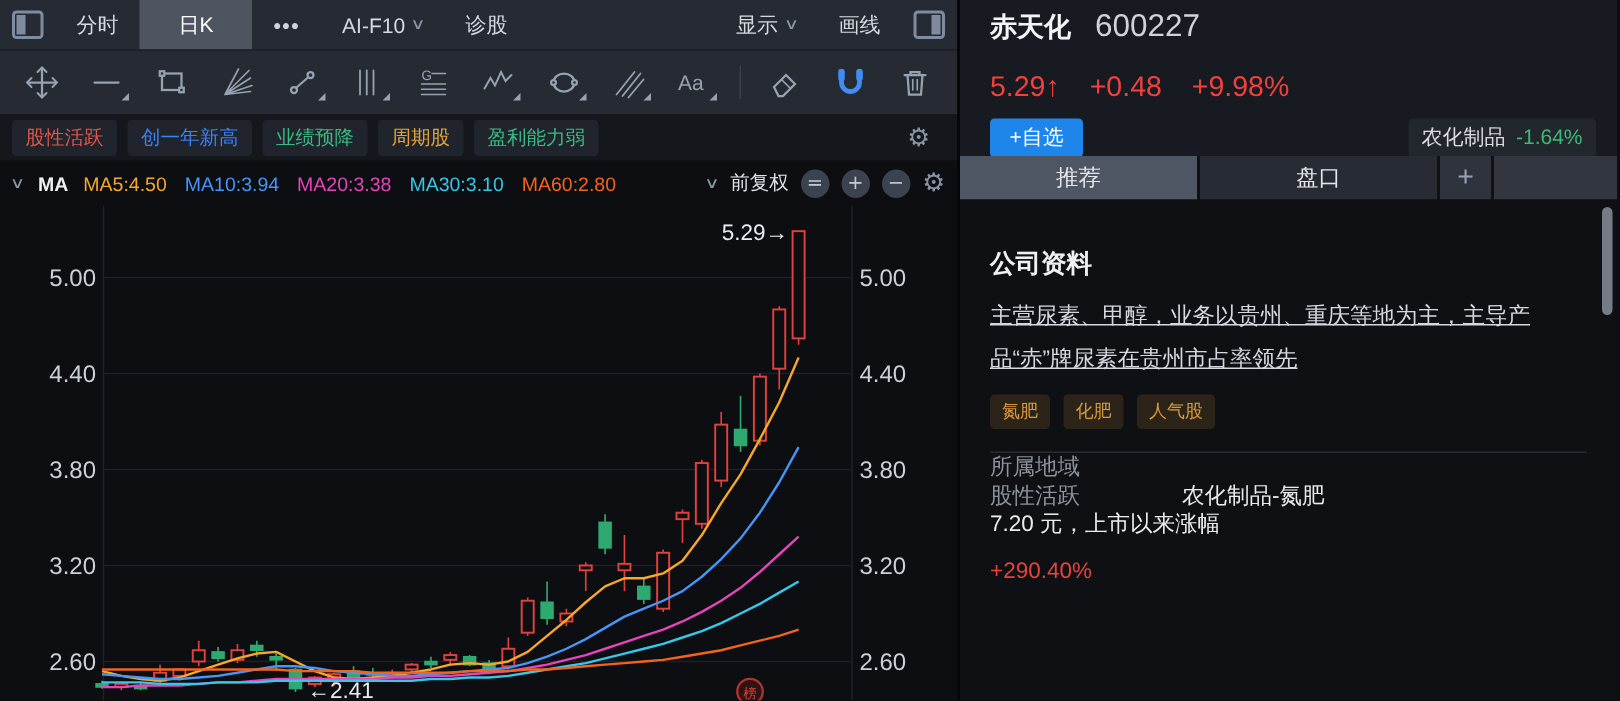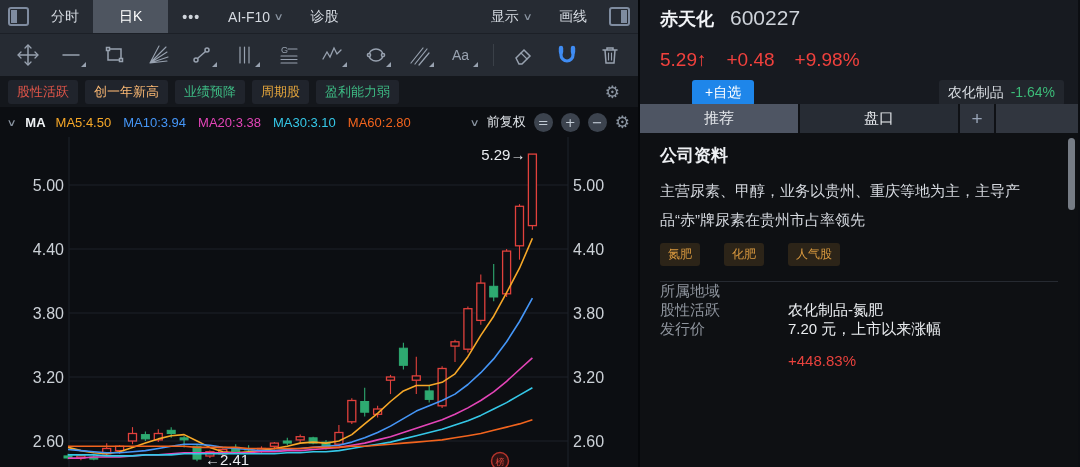--- a/index.html
+++ b/index.html
@@ -35,33 +35,33 @@
   .cbtn{width:19px;height:19px;border-radius:50%;background:#3c434e;color:#c3ccd6;font-size:13px;line-height:19px;text-align:center;cursor:pointer;font-family:"DejaVu Sans",sans-serif;}
   .chart-area{position:relative;flex:1;background:#0c0e12;}
   .chart-area svg{position:absolute;left:0;top:0;}
   
   .right{width:438px;min-width:0;display:flex;flex-direction:column;background:#0e1013;position:relative;}
   .rheader{height:104px;background:#171a20;padding:6px 12px 0 20px;box-sizing:border-box;flex:none;}
   .titlerow{display:flex;align-items:baseline;gap:16px;}
   .stock-name{font-size:18px;font-weight:bold;color:#f2f4f7;}
   .stock-code{font-size:21px;color:#ced3da;}
   .pricerow{margin-top:18px;font-size:19px;color:#f0413d;display:flex;gap:20px;}
-  .actionrow{margin-top:9px;display:flex;align-items:flex-start;margin-left:32px;}
+  .actionrow{margin-top:9px;display:flex;align-items:flex-start;}
   .watch-btn{background:#1e86ea;color:#fff;font-size:14px;border:none;border-radius:3px;padding:4px 13px;cursor:pointer;font-family:inherit;}
   .sector-chip{margin-left:auto;background:#22262d;border-radius:3px;padding:4px 9px;font-size:14px;color:#d9dde2;cursor:pointer;margin-right:2px;}
   .sector-chip .pct{color:#3cbb78;margin-left:7px;}
   .rtabs{height:29px;display:flex;background:#0f1115;gap:2px;flex:none;}
   .rtab{width:158px;display:flex;align-items:center;justify-content:center;font-size:15px;color:#e3e6ea;background:#272c34;cursor:pointer;}
   .rtab.active{background:#4e5563;}
   .rtab-add{width:34px;display:flex;align-items:center;justify-content:center;background:#2e333c;color:#97a3b6;font-size:19px;cursor:pointer;}
   .rtab-fill{flex:1;background:#31363f;}
-  .rcontent{flex:1;padding:4px 20px 0;background:#0e1013;}
+  .rcontent{flex:1;padding:24px 20px 0;background:#0e1013;}
   .sec-title{font-size:17px;font-weight:bold;color:#eef0f3;margin:7px 0 9px;}
-  .desc{font-size:15px;line-height:29px;color:#d5d9df;}
-  .cpills{margin-top:9px;display:flex;gap:24px;}
+  .desc{font-size:15px;line-height:29px;color:#d5d9df;text-decoration:underline;}
+  .cpills{margin-top:9px;display:flex;gap:9px;}
   .cpill{background:#2c2418;color:#db9a3f;border-radius:3px;padding:3px 8px;font-size:12px;cursor:pointer;}
   .divider{border-top:1px solid #262a31;margin-top:15px;}
   .inforow{display:flex;font-size:15px;}
   .inforow .lab{width:128px;color:#8d939c;flex:none;}
   .inforow .val{flex:1;color:#e9ecef;}
   .extra{color:#e8423d;margin-top:13px;font-size:15px;}
   .sthumb{position:absolute;right:3px;top:138px;width:7px;height:72px;background:#767c85;border-radius:4px;cursor:pointer;}
 </style>
 </head>
 <body>
@@ -184,21 +184,21 @@
       <div class="dicon">
           <svg width="22" height="22" viewBox="0 0 22 22">
             <path d="M4 6h14M8 6V4h6v2M6 6l1 13h8l1-13"></path>
             <path d="M9.5 9v7M12.5 9v7" stroke-width="1.1"></path>
           </svg>
         </div>
     </div>
 
     <div class="tagsbar">
       <span class="tagpill" style="color: rgb(226, 85, 73);">股性活跃</span>
-        <span class="tagpill" style="color: #fdba74;">创一年新高</span>
+        <span class="tagpill" style="color: #3b82f6;">创一年新高</span>
         <span class="tagpill" style="color: rgb(61, 185, 131);">业绩预降</span>
         <span class="tagpill" style="color: rgb(226, 164, 60);">周期股</span>
         <span class="tagpill" style="color: rgb(61, 185, 131);">盈利能力弱</span>
         <span class="gear">⚙</span>
     </div>
 
     <div class="legendrow">
       <span class="chev">∨</span>
       <span class="ma">MA</span>
       <span id="ma-items"><span style="color: rgb(247, 168, 40); margin-right: 12px;">MA5:4.50</span><span style="color: rgb(69, 150, 247); margin-right: 12px;">MA10:3.94</span><span style="color: rgb(228, 69, 184); margin-right: 12px;">MA20:3.38</span><span style="color: rgb(53, 200, 232); margin-right: 12px;">MA30:3.10</span><span style="color: rgb(242, 100, 30); margin-right: 12px;">MA60:2.80</span></span>
@@ -362,23 +362,22 @@
       <div class="divider"></div>
 
       <div class="inforow">
         <span class="lab">所属地域</span>
       </div>
       <div class="inforow">
         <span class="lab">股性活跃</span>
         <span class="val">农化制品-氮肥</span>
       </div>
       <div class="inforow">
-        <span class="lab">发行价</span>
         <span class="val">
           <div class="justify">7.20 元，上市以来涨幅</div>
-          <div class="extra">+448.83%</div>
+          <div class="extra">+290.40%</div>
         </span>
       </div>
     </div>
 
     <div class="sthumb"></div>
   </div>
 </div>
 
 </body></html>

